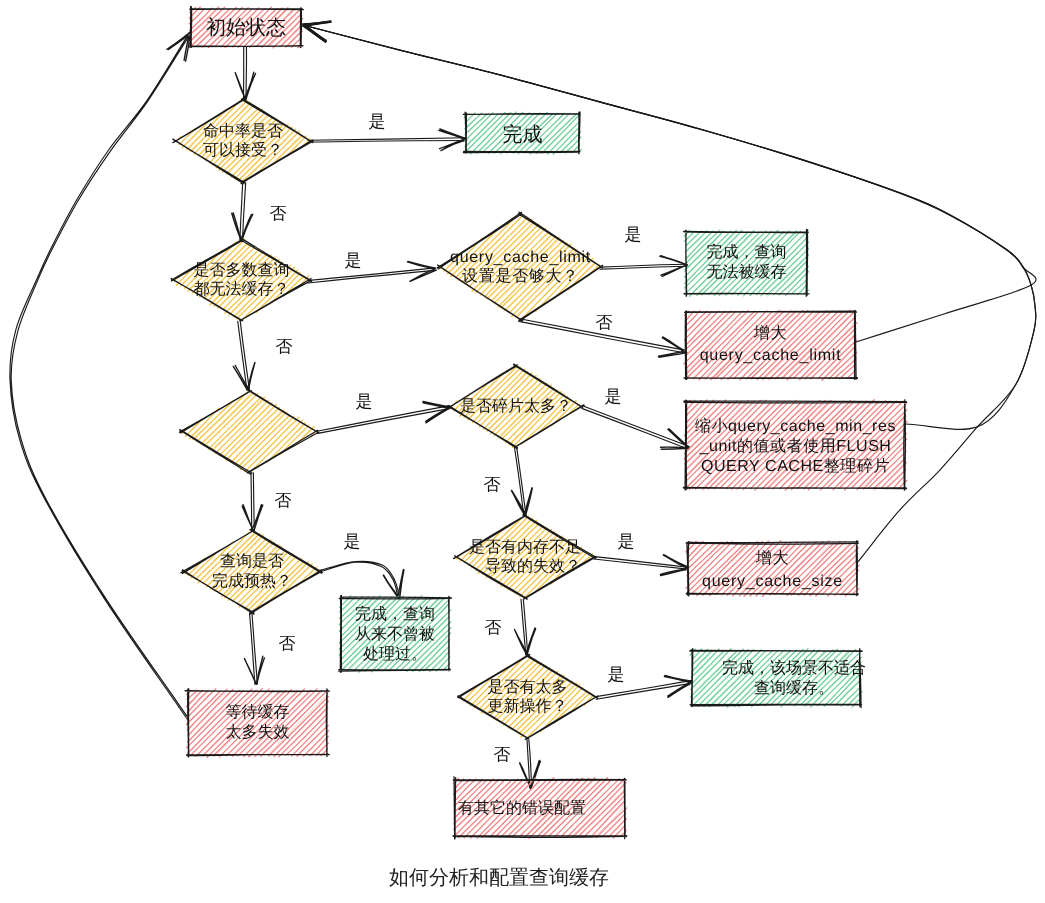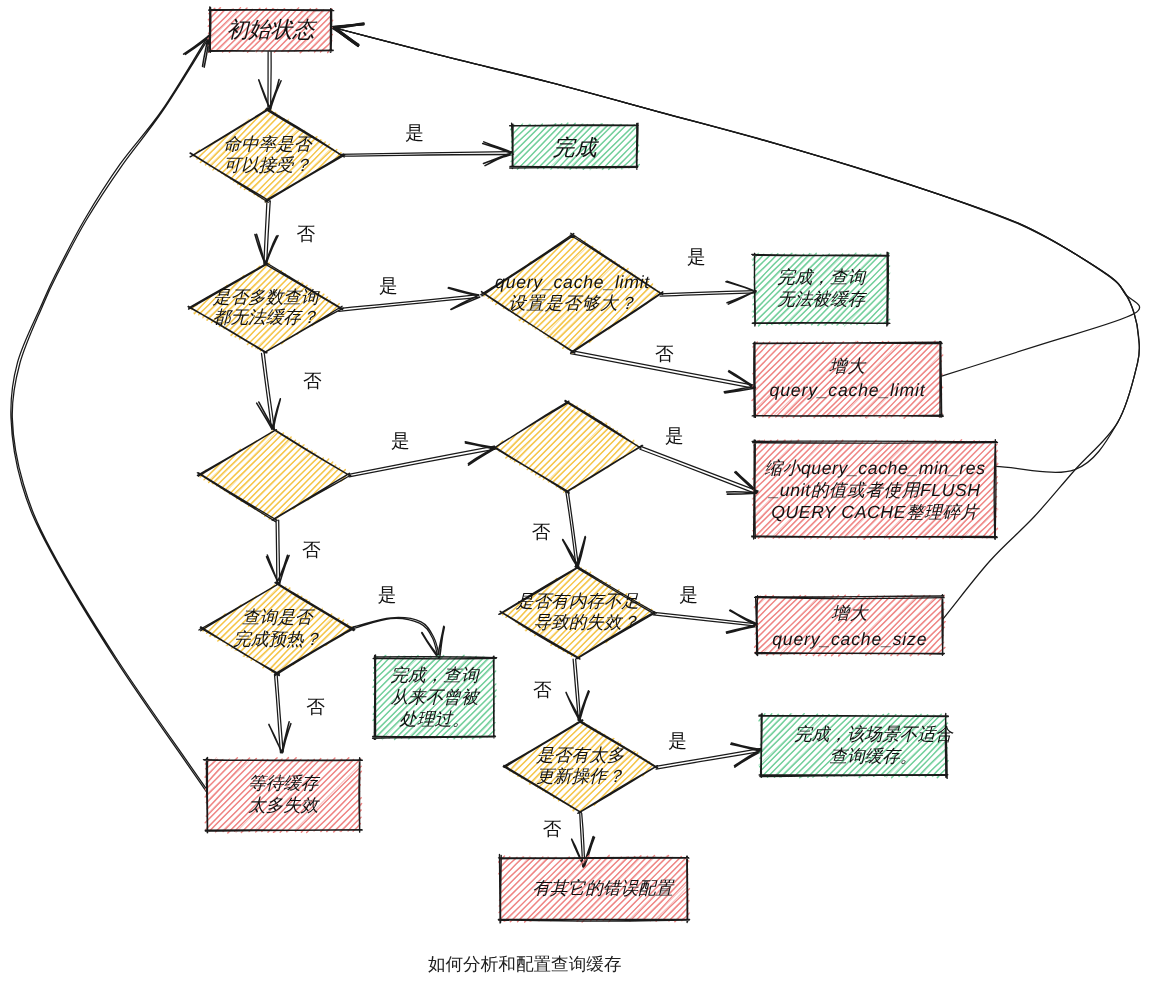--- a/index.html
+++ b/index.html
@@ -5,25 +5,25 @@
 <style>
   html,body{margin:0;padding:0;background:#ffffff;}
   body{width:1045px;height:903px;overflow:hidden;
        font-family:"Liberation Sans",sans-serif;
        -webkit-font-smoothing:antialiased;text-rendering:geometricPrecision;
        -webkit-font-feature-settings:normal;}
   #stage{position:relative;width:1045px;height:903px;background:#fff;}
   svg#chart{position:absolute;left:0;top:0;width:1045px;height:903px;}
   .lbl{position:absolute;color:#111;white-space:pre;
        text-align:center;pointer-events:none;
-       display:flex;align-items:center;justify-content:center;font-style:italic;}
+       display:flex;align-items:center;justify-content:center;}
   .edgelbl{position:absolute;color:#111;font-size:17px;
        font-family:"Liberation Sans",sans-serif;white-space:pre;
        text-align:center;transform:translate(-50%,-50%);}
-  #caption{position:absolute;color:#202020;font-size:16px;line-height:20px;white-space:pre;
+  #caption{position:absolute;color:#202020;font-size:20px;line-height:20px;white-space:pre;
        font-family:"Liberation Sans",sans-serif;}
   #watermark{position:absolute;color:#b9b9b9;font-size:13px;letter-spacing:-0.1px;white-space:pre;
        font-family:"Liberation Sans",sans-serif;}
 </style>
 </head>
 <body>
 
 <div id="stage">
   <svg id="chart" viewBox="0 0 1045 903">
       <g>
@@ -212,39 +212,40 @@
 可以接受？</div>
     <div class="lbl" style="font-size: 16px; line-height: 19.5px; left: 173px; width: 137px; top: 240px; height: 80px;">是否多数查询
 都无法缓存？</div>
     <div class="lbl" style="font-size: 20px; line-height: 24px; margin-top: 2px; left: 466px; width: 113px; top: 114px; height: 38px;">完成</div>
     <div class="lbl" style="font-size: 16px; line-height: 19.5px; letter-spacing: 0.7px; left: 440px; width: 161px; top: 214px; height: 106px;">query_cache_limit
 设置是否够大？</div>
     <div class="lbl" style="font-size: 16px; line-height: 20px; left: 686px; width: 121px; top: 232px; height: 62px;">完成，查询
 无法被缓存</div>
     <div class="lbl" style="font-size: 16px; line-height: 22px; letter-spacing: 0.75px; left: 686px; width: 169px; top: 312px; height: 66px;">增大
 query_cache_limit</div>
+    <div class="lbl" style="font-size: 16px; line-height: 19.5px; left: 450px; width: 132px; top: 366px; height: 81px;">是否碎片太多？</div>
     <div class="lbl" style="font-size: 16px; line-height: 20px; letter-spacing: 0.55px; margin-top: 2px; left: 686px; width: 219px; top: 402px; height: 86px;">缩小query_cache_min_res
 _unit的值或者使用FLUSH
 QUERY CACHE整理碎片</div>
     <div class="lbl" style="font-size: 16px; line-height: 19.5px; left: 184px; width: 136px; top: 531px; height: 81px;">查询是否
 完成预热？</div>
     <div class="lbl" style="font-size: 16px; line-height: 19.5px; left: 456px; width: 138px; top: 516px; height: 82px; text-align: right;">是否有内存不足
 导致的失效？</div>
     <div class="lbl" style="font-size: 16px; line-height: 23px; letter-spacing: 0.75px; margin-top: 1px; left: 688px; width: 169px; top: 543px; height: 51px;">增大
 query_cache_size</div>
     <div class="lbl" style="font-size: 16px; line-height: 20px; margin-top: 1px; left: 341px; width: 108px; top: 598px; height: 72px;">完成，查询
 从来不曾被
 处理过。</div>
     <div class="lbl" style="font-size: 16px; line-height: 19.5px; left: 459px; width: 137px; top: 656px; height: 82px;">是否有太多
 更新操作？</div>
     <div class="lbl" style="font-size: 16px; line-height: 20px; margin-top: 1px; left: 692px; width: 204px; top: 651px; height: 54px;">完成，该场景不适合
 查询缓存。</div>
     <div class="lbl" style="font-size: 16px; line-height: 20px; left: 188px; width: 139px; top: 691px; height: 64px;">等待缓存
 太多失效</div>
-    <div class="lbl" style="font-size: 16px; line-height: 20px; margin-top: 1px; left: 463px; width: 170px; top: 780px; height: 56px;">有其它的错误配置</div>
+    <div class="lbl" style="font-size: 16px; line-height: 20px; margin-top: 1px; left: 437px; width: 170px; top: 780px; height: 56px;">有其它的错误配置</div>
     <div class="edgelbl" style="left: 377px; top: 122px;">是</div>
     <div class="edgelbl" style="left: 278px; top: 214px;">否</div>
     <div class="edgelbl" style="left: 353px; top: 261px;">是</div>
     <div class="edgelbl" style="left: 284px; top: 347px;">否</div>
     <div class="edgelbl" style="left: 633px; top: 235px;">是</div>
     <div class="edgelbl" style="left: 604px; top: 323px;">否</div>
     <div class="edgelbl" style="left: 364px; top: 402px;">是</div>
     <div class="edgelbl" style="left: 283px; top: 501px;">否</div>
     <div class="edgelbl" style="left: 613px; top: 397px;">是</div>
     <div class="edgelbl" style="left: 492px; top: 485px;">否</div>

